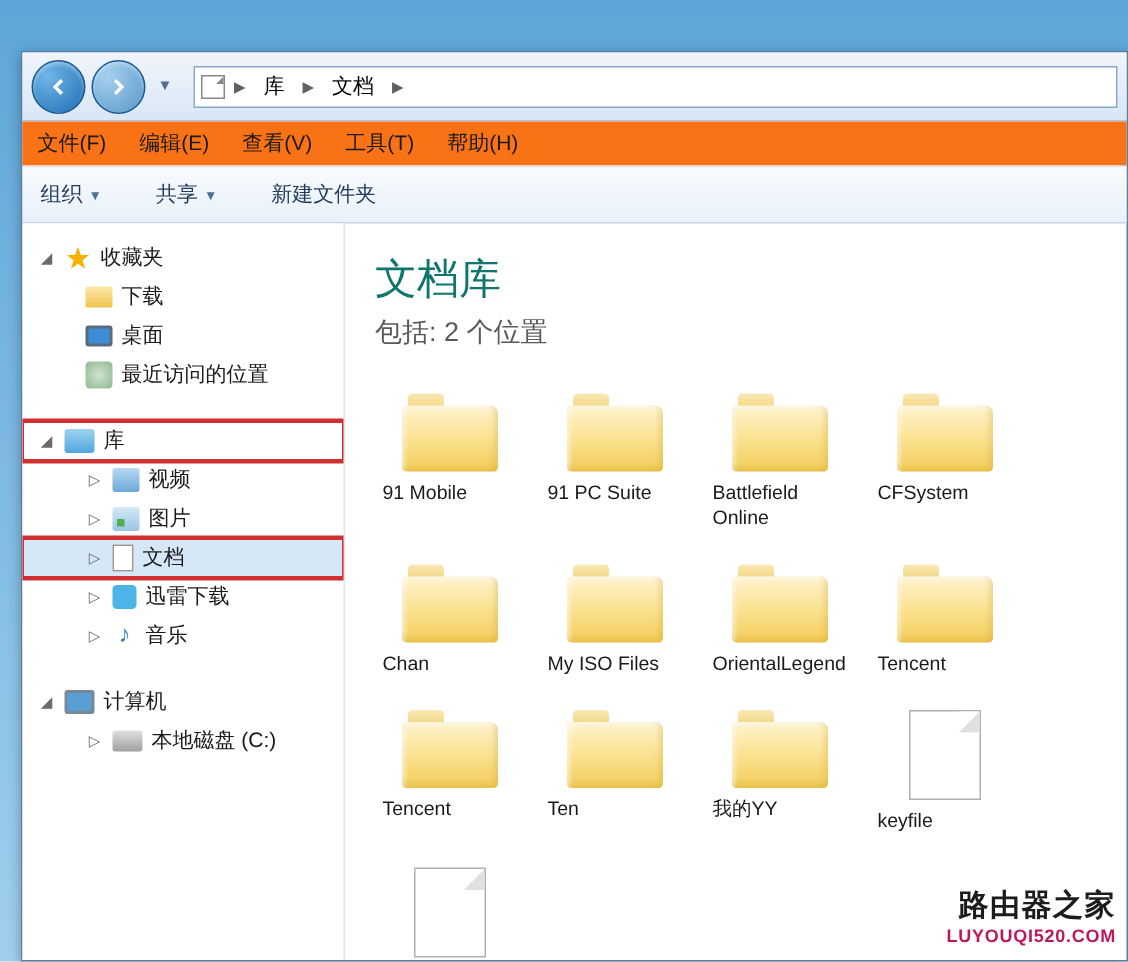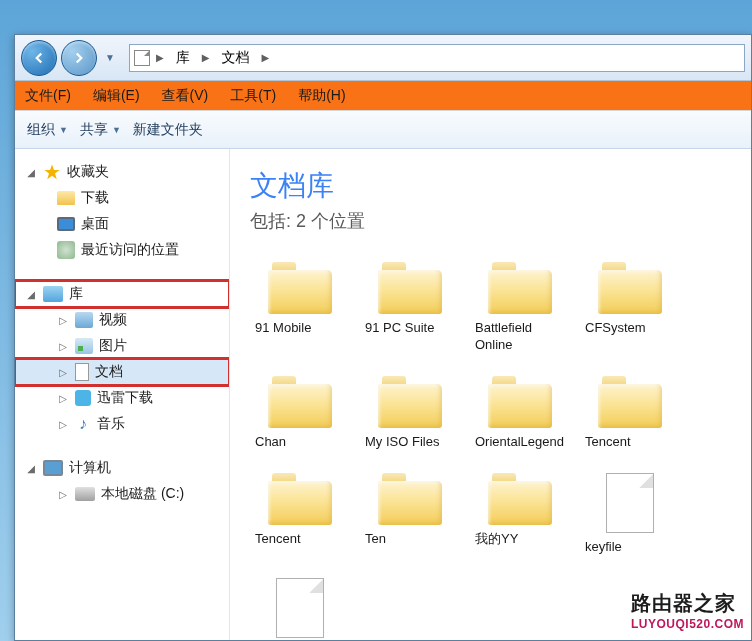--- a/index.html
+++ b/index.html
@@ -11,21 +11,21 @@
 .navbtn.small { width: 18px; height: 36px; border-radius: 3px; background: transparent; border: none; box-shadow: none; color: #4b6f95; font-size: 10px; }
 .addressbar { flex: 1; height: 28px; background: #fff; border: 1px solid #8aa8c5; margin-left: 6px; display: flex; align-items: center; padding: 0 4px; gap: 2px; font-size: 14px; }
 .addressbar .segment { padding: 2px 6px; cursor: pointer; display: flex; align-items: center; gap: 4px; }
 .addressbar .chevron { color: #606060; font-size: 10px; padding: 2px 4px; cursor: pointer; }
 .doc-icon { width: 16px; height: 16px; background: #fff; border: 1px solid #888; position: relative; }
 .doc-icon:before { content: ""; position: absolute; top: 0; right: 0; border-style: solid; border-width: 0 0 5px 5px; border-color: transparent transparent #888 transparent; }
 
 .menubar { height: 30px; background: #f97316; border-bottom: 1px solid #d5d5d5; display: flex; align-items: center; padding: 0 10px; gap: 22px; font-size: 14px; color: #1a1a1a; }
 .menubar span { cursor: default; }
 
-.toolbar { height: 38px; background: linear-gradient(to bottom, #f8fbfe, #e8f1fa); border-bottom: 1px solid #c5d6e8; display: flex; align-items: center; padding: 0 12px; gap: 12px; font-size: 14px; color: #1f3a5a; }
+.toolbar { height: 38px; background: linear-gradient(to bottom, #f8fbfe, #e8f1fa); border-bottom: 1px solid #c5d6e8; display: flex; align-items: center; padding: 0 12px; gap: 36px; font-size: 14px; color: #1f3a5a; }
 .toolbar .item { cursor: pointer; display: flex; align-items: center; gap: 4px; }
 .toolbar .drop { font-size: 9px; color: #4b6f95; }
 
 .body-area { display: flex; height: calc(100% - 114px); }
 .sidebar { width: 215px; background: #fff; overflow-y: auto; padding: 10px 0; border-right: 1px solid #e0e6ec; }
 .treegroup { margin-bottom: 18px; }
 .treeitem { display: flex; align-items: center; padding: 3px 10px; gap: 6px; font-size: 14px; color: #1a1a1a; cursor: pointer; min-height: 26px; }
 .treeitem.selected { background: #d6e8f8; border: 1px solid #7fb4e2; padding: 2px 9px; }
 .treeitem .expand { width: 12px; height: 12px; font-size: 10px; color: #6b6b6b; display: inline-flex; align-items: center; justify-content: center; }
 .treeitem .icon { display: inline-flex; align-items: center; justify-content: center; }
@@ -42,33 +42,33 @@
 .pictures-icon-sm { width: 18px; height: 16px; background: linear-gradient(#d6e9f5,#98c5e5); border-radius: 2px; position: relative; }
 .pictures-icon-sm:after { content:""; position:absolute; left:3px; bottom:3px; width:5px; height:5px; background:#4caf50; }
 .documents-icon-sm { width: 14px; height: 18px; background: #fff; border: 1px solid #999; position: relative; }
 .thunder-icon-sm { width: 16px; height: 16px; background: #4db4e8; border-radius: 3px; }
 .music-icon-sm { width: 16px; height: 18px; color: #3a7fc4; font-size: 16px; }
 .computer-icon-sm { width: 20px; height: 16px; background: #5a9fd4; border: 2px solid #7a8896; border-radius: 2px; }
 .drive-icon-sm { width: 20px; height: 14px; background: linear-gradient(#e0e0e0,#a0a0a0); border-radius: 2px; }
 
 .content { flex: 1; padding: 18px 20px; overflow: auto; }
 .content-header { margin-bottom: 24px; }
-.content-title { font-size: 28px; font-weight: 400; color: #3b82f6; }
+.content-title { font-size: 28px; font-weight: 400; color: #0f766e; }
 .content-subtitle { font-size: 18px; color: #5a5a5a; margin-top: 4px; }
 .grid { display: flex; flex-wrap: wrap; gap: 12px 10px; }
 .item-cell { width: 100px; text-align: left; cursor: pointer; padding: 4px; border: 1px solid transparent; }
 .folder-icon-lg { width: 64px; height: 52px; margin: 0 auto 6px auto; position: relative; }
 .folder-icon-lg .tab { position: absolute; top: 0; left: 4px; width: 24px; height: 10px; background: linear-gradient(to bottom, #f9e9b8, #f3d67d); border-radius: 3px 3px 0 0; }
 .folder-icon-lg .body { position: absolute; top: 8px; left: 0; right: 0; bottom: 0; background: linear-gradient(to bottom, #fef3cf 0%, #fbe497 45%, #f3cd58 100%); border-radius: 3px 5px 3px 3px; box-shadow: inset -2px -2px 4px rgba(200,150,30,0.3), inset 2px 2px 3px rgba(255,255,255,0.6); }
 .file-icon-lg { width: 48px; height: 60px; margin: 0 auto 6px auto; background: #fff; border: 1px solid #b0b0b0; position: relative; }
 .file-icon-lg:before { content:""; position:absolute; top:0; right:0; width:0; height:0; border-style: solid; border-width: 0 0 14px 14px; border-color: transparent transparent #e0e0e0 transparent; }
 .file-icon-lg:after { content:""; position:absolute; top:0; right:0; width:0; height:0; border-style: solid; border-width: 14px 14px 0 0; border-color: #fff transparent transparent transparent; }
 .item-label { font-size: 13px; color: #1a1a1a; line-height: 1.3; word-break: break-word; }
 
-.watermark { position: absolute; right: 8px; bottom: 10px; }
+.watermark { position: absolute; right: 8px; bottom: 10px; text-align: right; }
 .watermark .line1 { font-size: 20px; font-weight: 700; color: #1c1c1c; font-family: "SimHei","Microsoft YaHei"; letter-spacing: 1px; }
 .watermark .line2 { font-size: 12px; color: #be185d; font-weight: 600; letter-spacing: 0.5px; }
 </style>
 </head>
 <body>
 
 <div class="window">
 
   <div class="navbar">
     <div class="navbtn">

